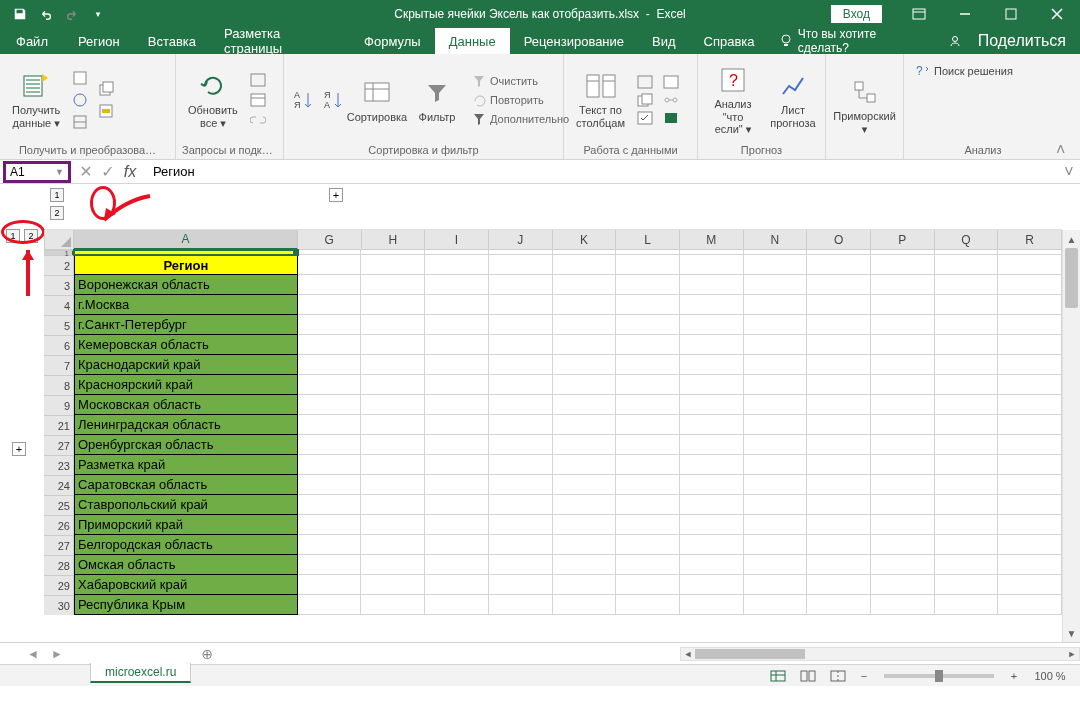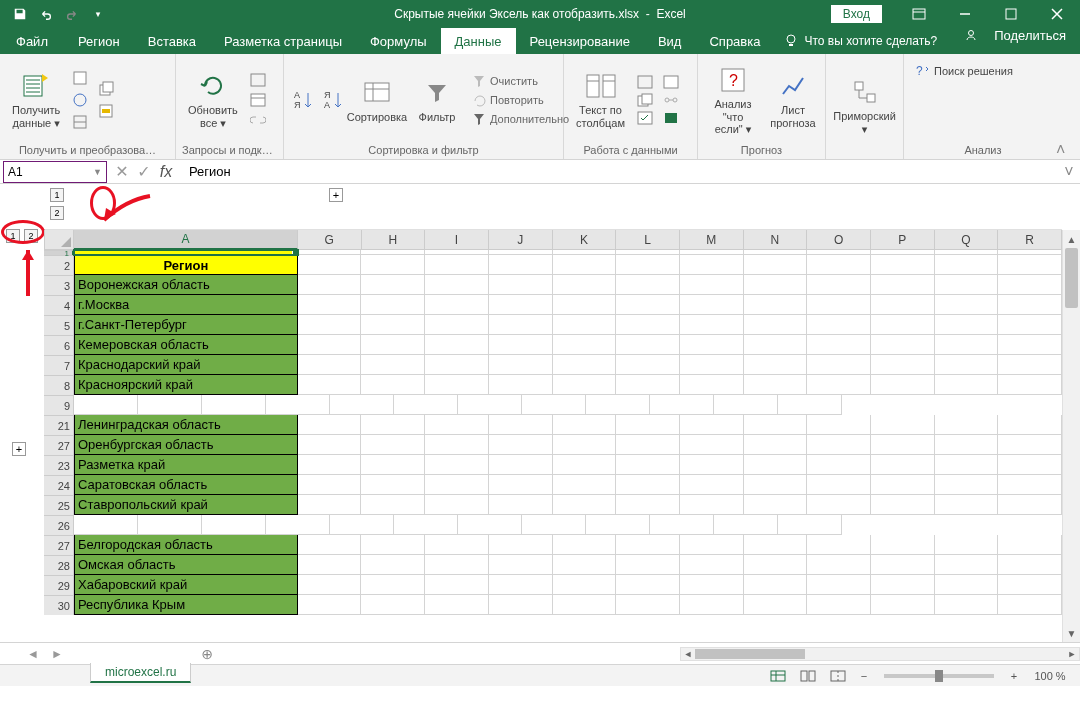--- a/index.html
+++ b/index.html
@@ -14,37 +14,37 @@
 .signin-btn { background:#fff; color:#217346; padding:2px 12px; font-size:12px; margin-right:14px; }
 .win-btn { width:46px; height:28px; display:flex; align-items:center; justify-content:center; cursor:pointer; }
 
 
 .menubar { height: 26px; background:#217346; display:flex; align-items:stretch; padding-left:0; color:#fff; font-size:13px; }
 .menu-tab { padding:0 14px; display:flex; align-items:center; cursor:pointer; }
 .menu-tab.first { padding-left:16px; padding-right:16px; }
 .menu-tab.active { background:#fff; color:#217346; }
 .menu-spacer { flex:1; }
 .tellme { display:flex; align-items:center; gap:6px; padding:0 10px; font-size:12px; }
-.share { display:flex; align-items:flex-start; gap:16px; padding:0 14px; font-size:13px; }
+.share { display:flex; align-items:center; gap:16px; padding:0 14px; font-size:16px; }
 
 
 .ribbon { height: 106px; background:#f3f3f3; border-bottom:1px solid #d4d4d4; display:flex; position:relative; }
 .rib-group { display:flex; flex-direction:column; border-right:1px solid #d8d8d8; padding:4px 6px 0; }
 .rib-group-row { display:flex; flex:1; align-items:center; gap:2px; }
 .rib-group-label { font-size:11px; color:#666; text-align:center; padding:2px 0 3px; white-space:nowrap; overflow:hidden; text-overflow:ellipsis; }
 .rib-btn-lg { display:flex; flex-direction:column; align-items:center; gap:2px; padding:2px 6px; cursor:pointer; min-width:58px; }
 .rib-btn-lg .rib-icon { width:32px; height:32px; display:flex; align-items:center; justify-content:center; }
 .rib-btn-lg span { font-size:11px; text-align:center; line-height:1.15; color:#444; }
 .rib-btn-sm { display:flex; align-items:center; gap:4px; padding:1px 4px; cursor:pointer; font-size:11px; color:#666; }
 .rib-mini-col { display:flex; flex-direction:column; gap:2px; }
 .rib-collapse { position:absolute; right:6px; bottom:4px; width:18px; height:14px; cursor:pointer; color:#888; }
 
 
 .fxbar { height:24px; border-bottom:1px solid #d4d4d4; display:flex; align-items:center; }
-.namebox { width:104px; height:22px; border:1px solid #701a75; margin:1px 0 1px 3px; padding:0 4px; font-size:12px; background:#fff; display:flex; align-items:center; justify-content:space-between; }
+.namebox { width:68px; height:22px; border:3px solid #701a75; margin:1px 0 1px 3px; padding:0 4px; font-size:12px; background:#fff; display:flex; align-items:center; justify-content:space-between; }
 .namebox .dd { color:#888; font-size:9px; }
 .fx-btns { display:flex; align-items:center; gap:0; padding:0 4px; }
 .fx-btn { width:22px; height:20px; display:flex; align-items:center; justify-content:center; color:#999; cursor:pointer; }
 .fx-input { flex:1; border:none; padding:0 8px; font-size:13px; height:100%; outline:none; }
 .fxbar .expand { width:22px; text-align:center; color:#888; cursor:pointer; }
 
 
 .grid-area { position:relative; height: 458px; overflow:hidden; }
 
 .col-outline { position:absolute; left:44px; top:0; right:18px; height:46px; border-bottom:1px solid #e0e0e0; background:#fff; }
@@ -645,20 +645,21 @@
         <div class="cell other"></div>
         <div class="cell other"></div>
         <div class="cell other"></div>
         <div class="cell other"></div>
         <div class="cell other"></div>
         <div class="cell other"></div>
         <div class="cell other"></div>
         <div class="cell other"></div>
       </div>
       <div class="cell-row">
+        <div class="cell green">Московская область</div>
         <div class="cell other"></div>
         <div class="cell other"></div>
         <div class="cell other"></div>
         <div class="cell other"></div>
         <div class="cell other"></div>
         <div class="cell other"></div>
         <div class="cell other"></div>
         <div class="cell other"></div>
         <div class="cell other"></div>
         <div class="cell other"></div>
@@ -734,20 +735,21 @@
         <div class="cell other"></div>
         <div class="cell other"></div>
         <div class="cell other"></div>
         <div class="cell other"></div>
         <div class="cell other"></div>
         <div class="cell other"></div>
         <div class="cell other"></div>
         <div class="cell other"></div>
       </div>
       <div class="cell-row">
+        <div class="cell green">Приморский край</div>
         <div class="cell other"></div>
         <div class="cell other"></div>
         <div class="cell other"></div>
         <div class="cell other"></div>
         <div class="cell other"></div>
         <div class="cell other"></div>
         <div class="cell other"></div>
         <div class="cell other"></div>
         <div class="cell other"></div>
         <div class="cell other"></div>

